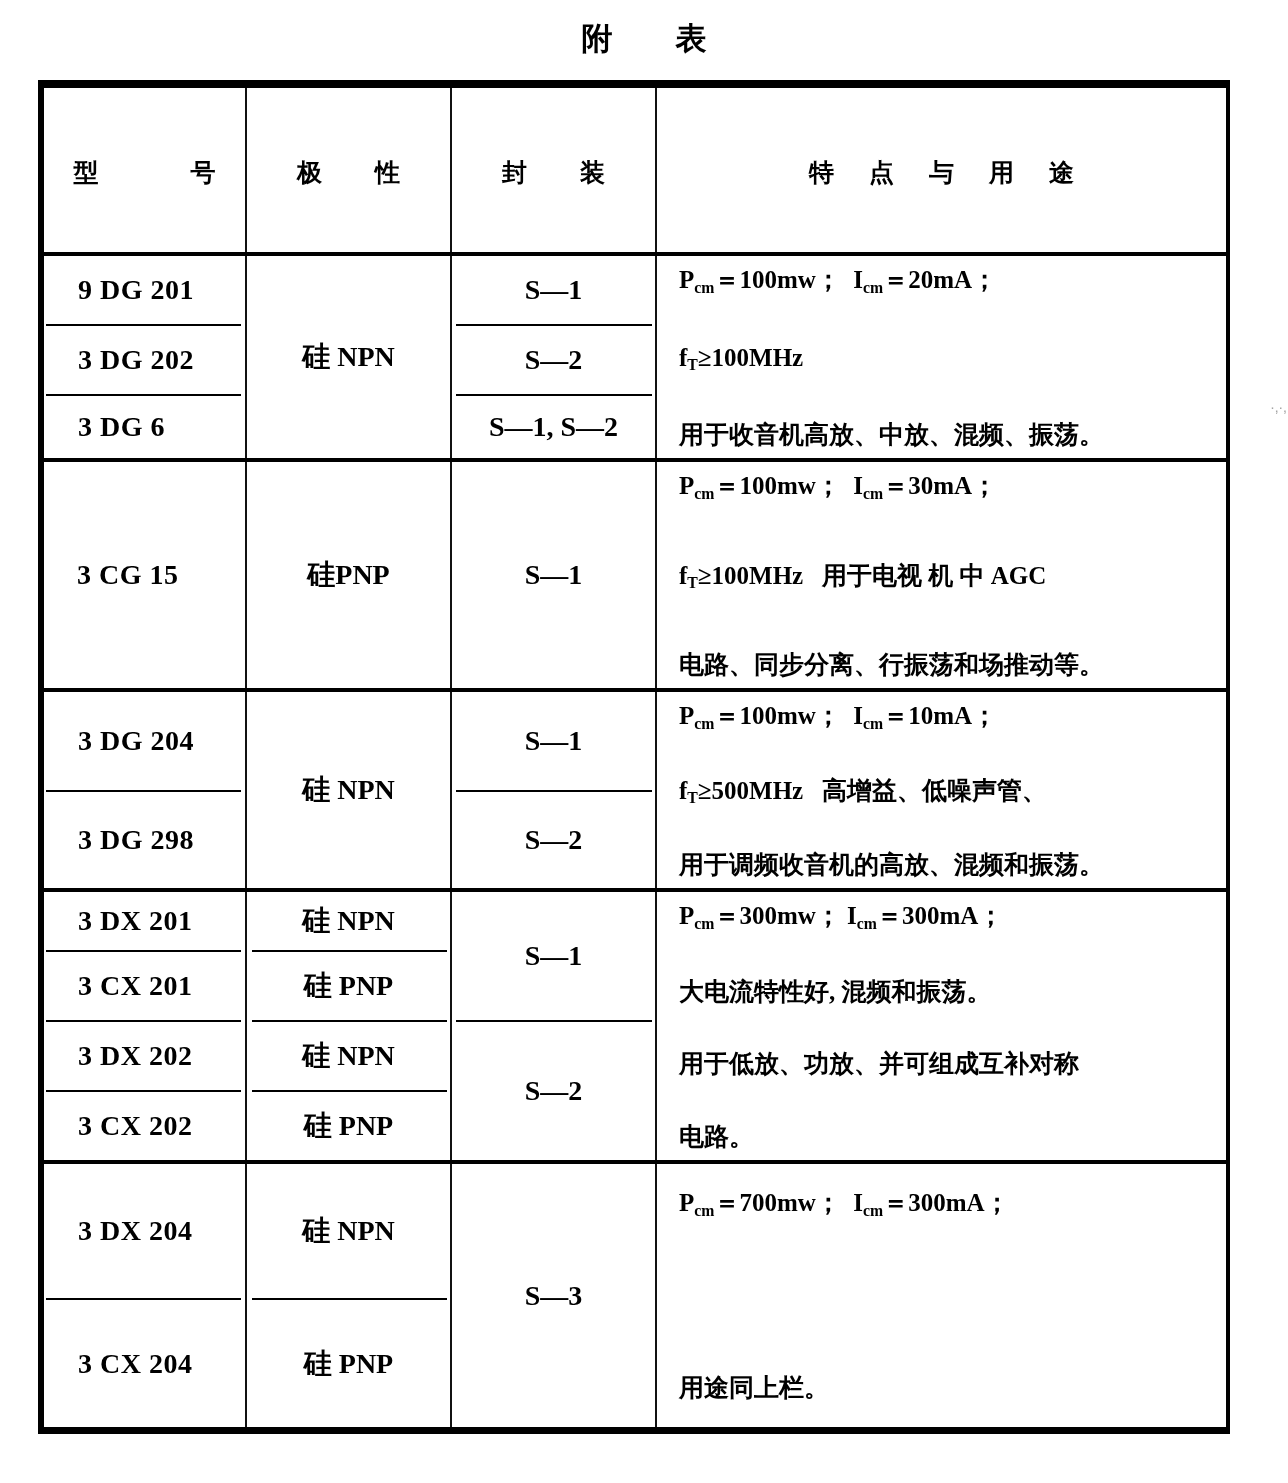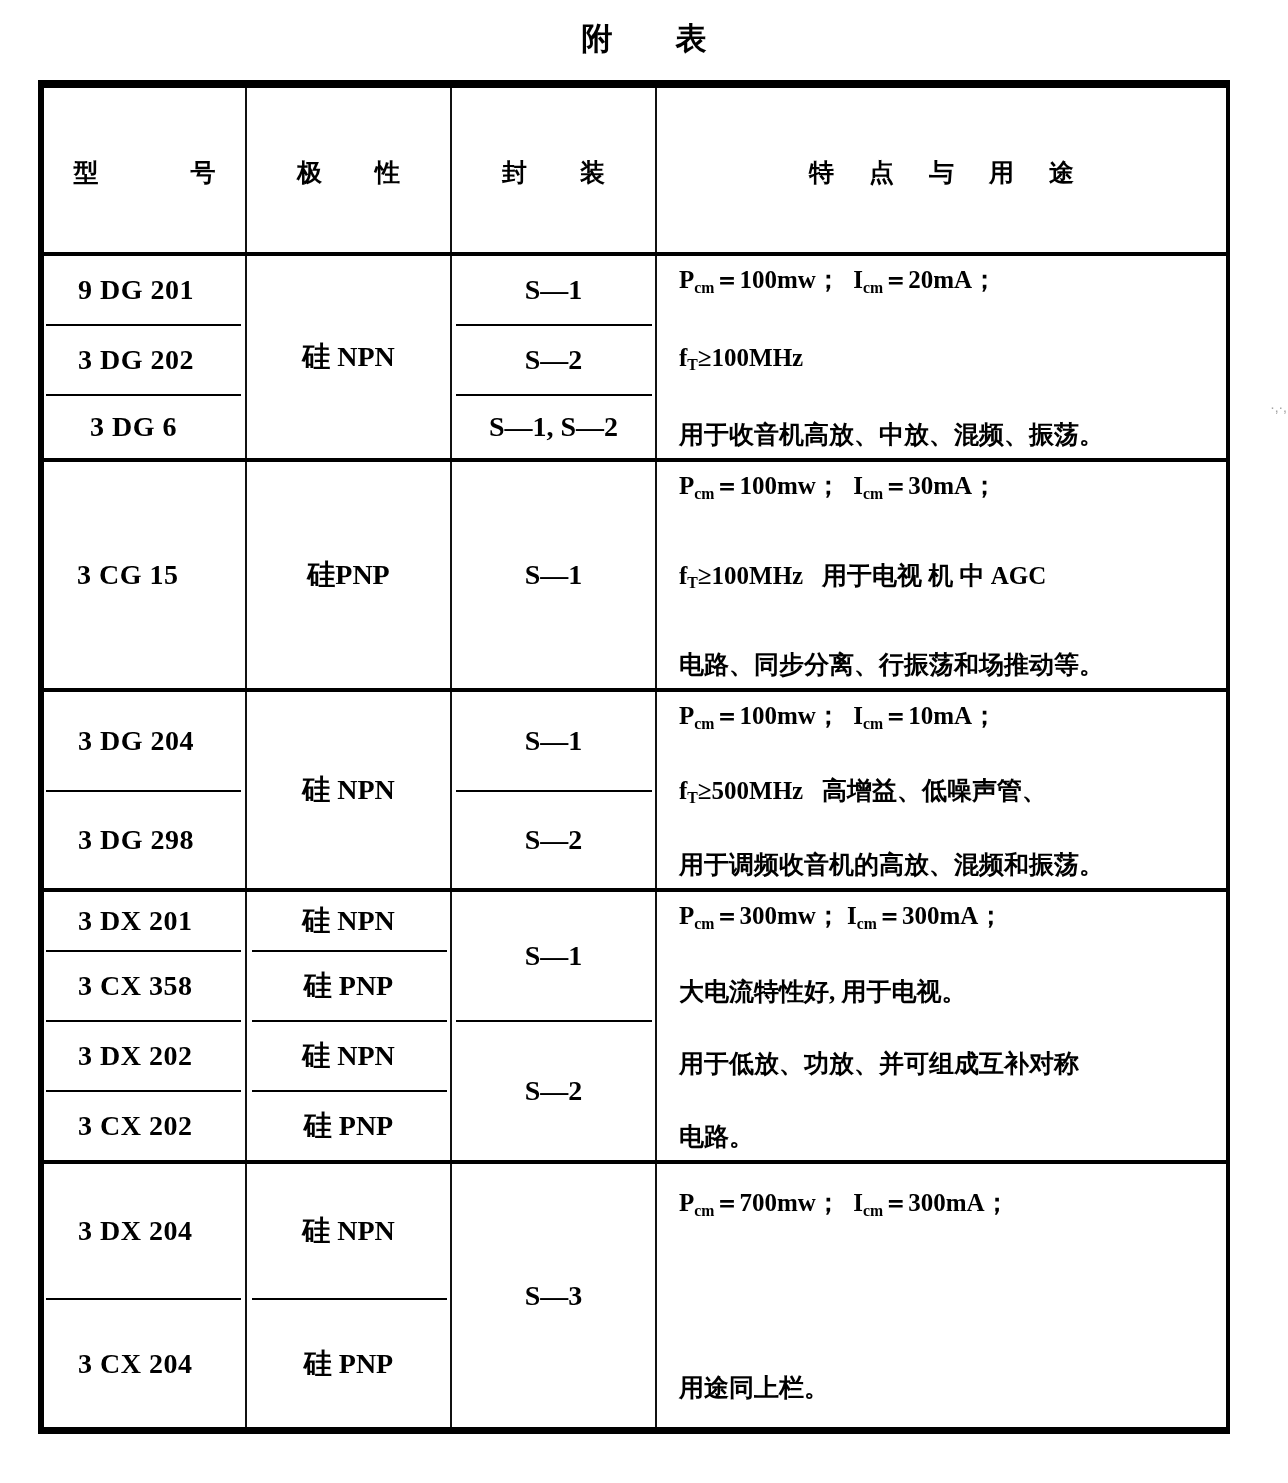--- a/index.html
+++ b/index.html
@@ -166,21 +166,21 @@
   <div class="cell center hdr" style="left:209px; top:12px; width:203px; height:160px;">极　性</div>
   <div class="cell center hdr" style="left:414px; top:12px; width:203px; height:160px;">封　装</div>
   <div class="cell center hdr" style="left:619px; top:12px; width:569px; height:160px;">特 点 与 用 途</div>
 
   <div class="hline thick" style="left:6px; top:172px; width:1182px;"></div>
 
   <div class="cell left model" style="left:6px;   top:176px; width:201px; height:68px;">9 DG 201</div>
   <div class="hline thin" style="left:8px; top:244px; width:195px;"></div>
   <div class="cell left model" style="left:6px;   top:246px; width:201px; height:68px;">3 DG 202</div>
   <div class="hline thin" style="left:8px; top:314px; width:195px;"></div>
-  <div class="cell left model" style="left:18px;   top:316px; width:201px; height:62px;">3 DG 6</div>
+  <div class="cell left model" style="left:6px;   top:316px; width:201px; height:62px;">3 DG 6</div>
 
   <div class="cell center polarity" style="left:209px; top:176px; width:203px; height:202px;">硅 NPN</div>
 
   <div class="cell center pkg" style="left:414px; top:176px; width:203px; height:68px;">S—1</div>
   <div class="hline thin" style="left:418px; top:244px; width:196px;"></div>
   <div class="cell center pkg" style="left:414px; top:246px; width:203px; height:68px;">S—2</div>
   <div class="hline thin" style="left:418px; top:314px; width:196px;"></div>
   <div class="cell center pkg" style="left:414px; top:316px; width:203px; height:62px;">S—1, S—2</div>
 
   <div class="desc" style="left:619px; top:176px; width:569px; height:202px;">
@@ -216,41 +216,41 @@
   <div class="desc" style="left:619px; top:612px; width:569px; height:196px;">
     <span class="dl"><span>P<sub>cm</sub>＝100mw；</span>&nbsp;&nbsp;<span>I<sub>cm</sub>＝10mA；</span></span>
     <span class="dl">f<sub>T</sub>≥500MHz&nbsp;&nbsp;&nbsp;高增益、低噪声管、</span>
     <span class="dl">用于调频收音机的高放、混频和振荡。</span>
   </div>
 
   <div class="hline thick" style="left:6px; top:808px; width:1182px;"></div>
 
   <div class="cell left model" style="left:6px; top:812px; width:201px; height:58px;">3 DX 201</div>
   <div class="hline thin" style="left:8px; top:870px; width:195px;"></div>
-  <div class="cell left model" style="left:6px; top:872px; width:201px; height:68px;">3 CX 358</div>
+  <div class="cell left model" style="left:6px; top:872px; width:201px; height:68px;">3 CX 201</div>
   <div class="hline thin" style="left:8px; top:940px; width:195px;"></div>
   <div class="cell left model" style="left:6px; top:942px; width:201px; height:68px;">3 DX 202</div>
   <div class="hline thin" style="left:8px; top:1010px; width:195px;"></div>
   <div class="cell left model" style="left:6px; top:1012px; width:201px; height:68px;">3 CX 202</div>
 
   <div class="cell center polarity" style="left:209px; top:812px; width:203px; height:58px;">硅 NPN</div>
   <div class="hline thin" style="left:214px; top:870px; width:195px;"></div>
   <div class="cell center polarity" style="left:209px; top:872px; width:203px; height:68px;">硅 PNP</div>
   <div class="hline thin" style="left:214px; top:940px; width:195px;"></div>
   <div class="cell center polarity" style="left:209px; top:942px; width:203px; height:68px;">硅 NPN</div>
   <div class="hline thin" style="left:214px; top:1010px; width:195px;"></div>
   <div class="cell center polarity" style="left:209px; top:1012px; width:203px; height:68px;">硅 PNP</div>
 
   <div class="cell center pkg" style="left:414px; top:812px; width:203px; height:128px;">S—1</div>
   <div class="hline thin" style="left:418px; top:940px; width:196px;"></div>
   <div class="cell center pkg" style="left:414px; top:942px; width:203px; height:138px;">S—2</div>
 
   <div class="desc" style="left:619px; top:812px; width:569px; height:268px;">
     <span class="dl"><span>P<sub>cm</sub>＝300mw；</span>&nbsp;<span>I<sub>cm</sub>＝300mA；</span></span>
-    <span class="dl">大电流特性好, 用于电视。</span>
+    <span class="dl">大电流特性好, 混频和振荡。</span>
     <span class="dl">用于低放、功放、并可组成互补对称</span>
     <span class="dl">电路。</span>
   </div>
 
   <div class="hline thick" style="left:6px; top:1080px; width:1182px;"></div>
 
   <div class="cell left model" style="left:6px; top:1084px; width:201px; height:134px;">3 DX 204</div>
   <div class="hline thin" style="left:8px; top:1218px; width:195px;"></div>
   <div class="cell left model" style="left:6px; top:1220px; width:167px; height:127px;border-radius:12px;">3 CX 204</div>
 

